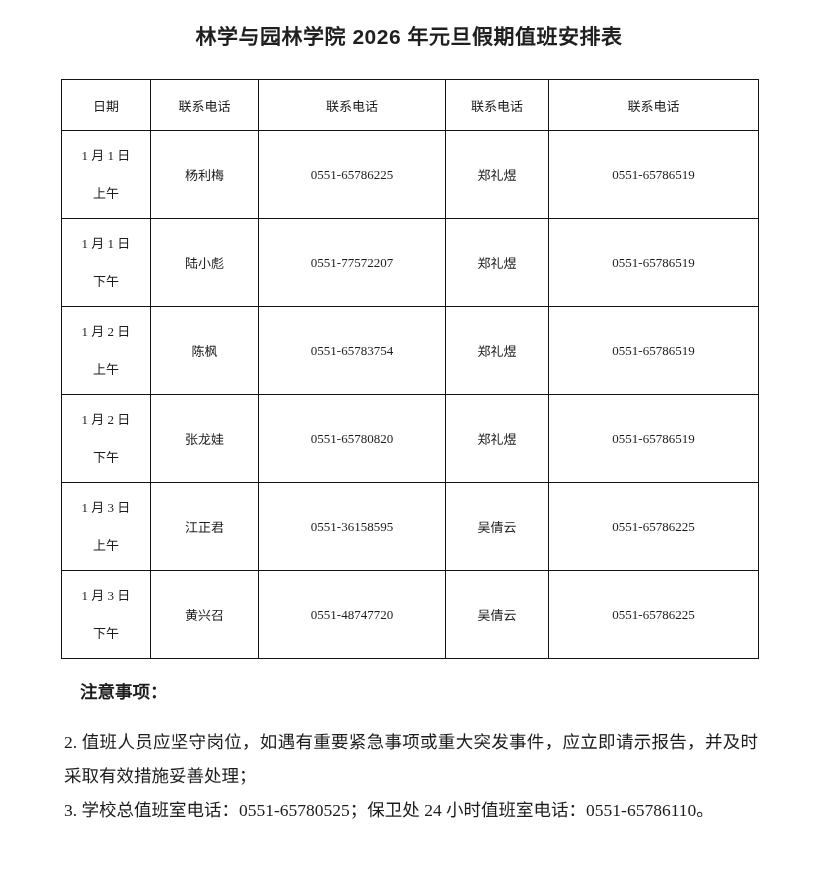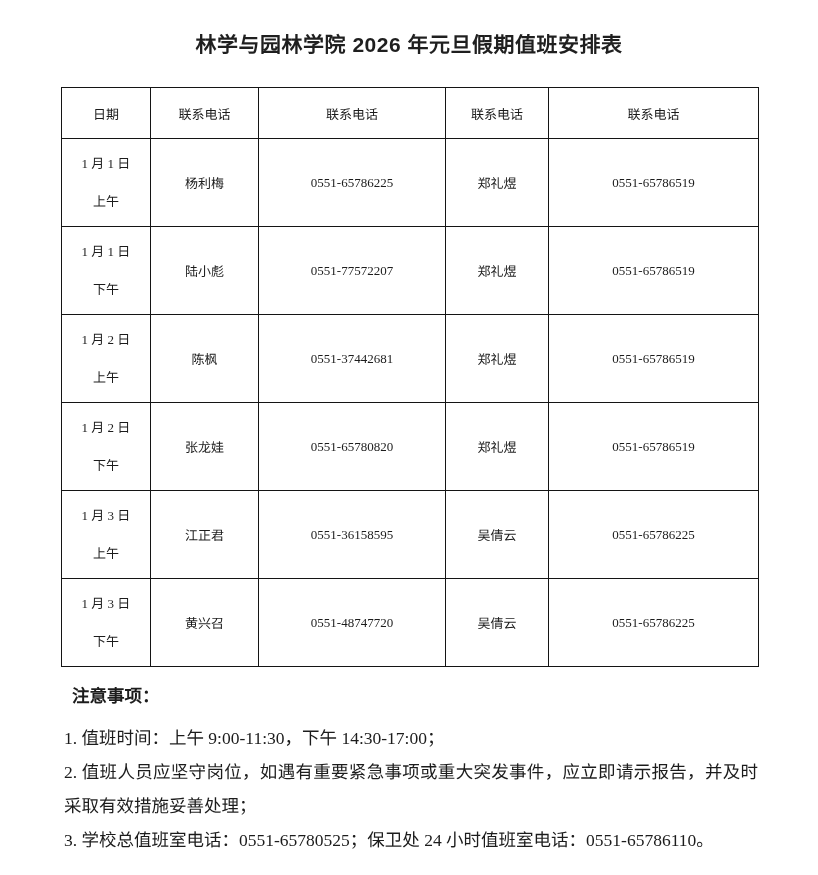--- a/index.html
+++ b/index.html
@@ -14,21 +14,21 @@
     font-family: "Liberation Serif", "DejaVu Serif", serif;
     overflow: hidden;
   }
   .page {
     width: 818px;
     height: 875px;
     background: #ffffff;
     position: relative;
   }
   .doc-title {
-    padding-top: 28px;
+    padding-top: 20px;
     text-align: center;
     font-family: "Liberation Sans", "DejaVu Sans", sans-serif;
     font-size: 21px;
     font-weight: 600;
     letter-spacing: 0.5px;
     color: #1f1f1f;
   }
   table.duty-table {
     border-collapse: collapse;
     table-layout: fixed;
@@ -57,21 +57,21 @@
     line-height: 2.85;
   }
   .notes {
     margin: 12px 0 0 64px;
     width: 694px;
   }
   .notes-heading {
     font-size: 17.5px;
     font-weight: bold;
     line-height: 34px;
-    margin: 8px;
+    margin: 16px;
   }
   .note-item {
     font-size: 17.5px;
     line-height: 34px;
     text-align: justify;
     margin: 0;
   }
 </style>
 </head>
 <body>
@@ -111,21 +111,21 @@
 下午</td>
         <td>陆小彪</td>
         <td>0551-77572207</td>
         <td>郑礼煜</td>
         <td>0551-65786519</td>
       </tr>
       <tr>
         <td class="date-cell">1 月 2 日
 上午</td>
         <td>陈枫</td>
-        <td>0551-37442681</td>
+        <td>0551-65783754</td>
         <td>郑礼煜</td>
         <td>0551-65786519</td>
       </tr>
       <tr>
         <td class="date-cell">1 月 2 日
 下午</td>
         <td>张龙娃</td>
         <td>0551-65780820</td>
         <td>郑礼煜</td>
         <td>0551-65786519</td>
@@ -144,18 +144,17 @@
         <td>黄兴召</td>
         <td>0551-48747720</td>
         <td>吴倩云</td>
         <td>0551-65786225</td>
       </tr>
     </tbody>
   </table>
 
   <div class="notes">
     <p class="notes-heading">注意事项：</p>
-    <p class="note-item">1. 值班时间：上午 9:00-11:30，下午 14:30-17:00；</p>
     <p class="note-item">2. 值班人员应坚守岗位，如遇有重要紧急事项或重大突发事件，应立即请示报告，并及时采取有效措施妥善处理；</p>
     <p class="note-item">3. 学校总值班室电话：0551-65780525；保卫处 24 小时值班室电话：0551-65786110。</p>
   </div>
 
 </div>
 
 </body></html>

